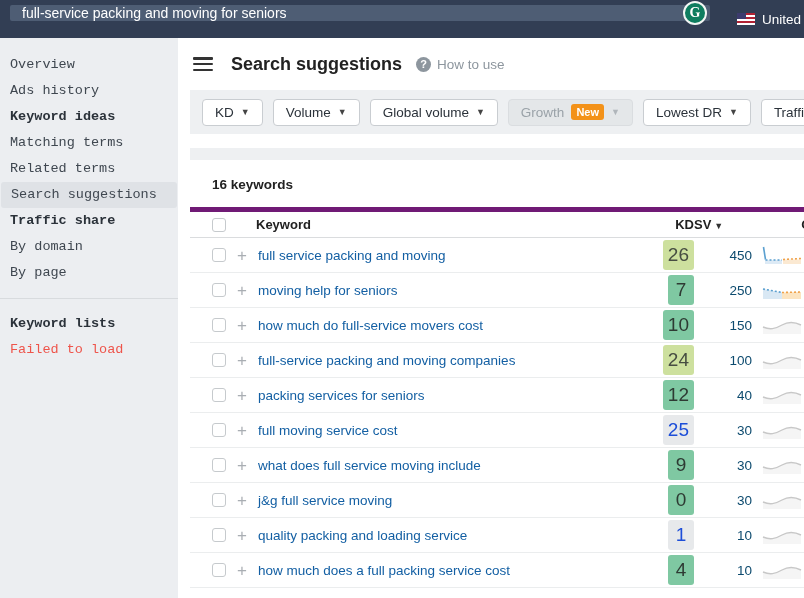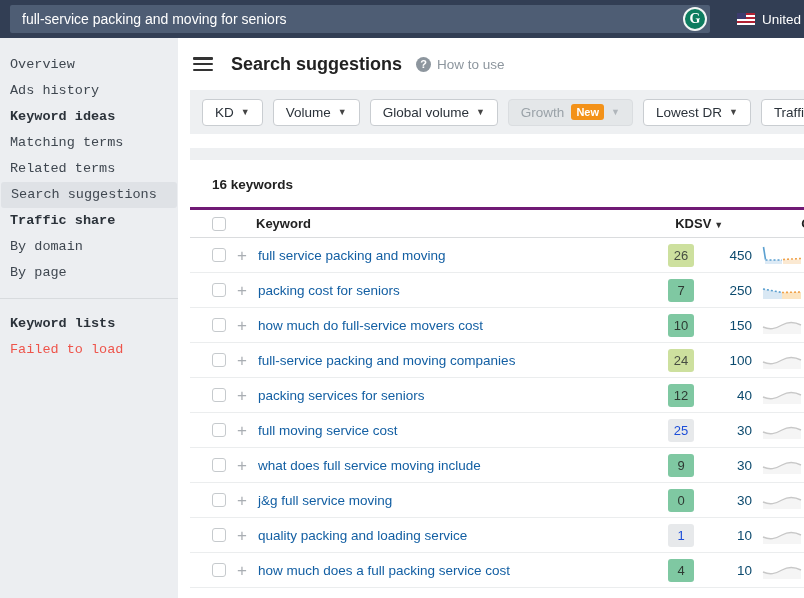--- a/index.html
+++ b/index.html
@@ -1,20 +1,20 @@
 <!DOCTYPE html>
 <html><head>
 <meta charset="utf-8">
 <style>
   * { margin:0; padding:0; box-sizing:border-box; }
   html,body { width:804px; height:598px; overflow:hidden; font-family:"Liberation Sans", sans-serif; background:#fff; }
 
   
   .topbar { position:absolute; left:0; top:0; width:804px; height:38px; background:#323e54; overflow:hidden; }
-  .search-box { position:absolute; left:10px; top:5px; width:700px; height:28px; background:#4e5d74; border-radius:2px; display:flex; align-items:center; }
+  .search-box { position:absolute; left:10px; top:5px; width:700px; height:16px; background:#4e5d74; border-radius:2px; display:flex; align-items:center; }
   .search-input { flex:1; background:transparent; border:none; outline:none; color:#fff; font-size:14px; padding:0 12px; font-family:"Liberation Sans", sans-serif; }
   .grammarly { width:24px; height:24px; border-radius:50%; background:#0e7d5f; border:2px solid #f2f6f4; color:#fff; font-size:14px; font-weight:bold; display:flex; align-items:center; justify-content:center; margin-right:3px; font-family:"Liberation Serif", serif; cursor:pointer; }
   .region { position:absolute; left:737px; top:0; height:38px; display:flex; align-items:center; gap:7px; color:#fff; font-size:13.5px; white-space:nowrap; }
   .flag { width:18px; height:12px; position:relative; background:repeating-linear-gradient(#b22234 0 2px, #fff 2px 4px); flex:0 0 auto; }
   .flag::after { content:""; position:absolute; left:0; top:0; width:9px; height:6px; background:#3c3b6e; }
 
   
   .sidebar { position:absolute; left:0; top:38px; width:178px; height:560px; background:#eceef1; padding-top:14px;font-family:Liberation Mono, monospace; }
   .side-item { height:26px; line-height:26px; padding-left:10px; font-size:13.5px; color:#3f4750; cursor:pointer; }
   .side-item.header { font-weight:bold; color:#2b323a; cursor:default; }
@@ -37,28 +37,28 @@
   .filter-btn .caret { font-size:9px; color:#444; }
   .filter-btn.disabled { background:#e4e7e9; border-color:#dadde0; color:#9aa2a8; }
   .filter-btn.disabled .caret { color:#b0b6bb; }
   .new-badge { background:#f39219; color:#fff; font-size:11px; font-weight:bold; border-radius:3px; padding:2px 5px; }
 
   
   .gray-band { margin-left:12px; margin-top:14px; height:12px; background:#eef0f2; }
   .table-wrap { margin-left:12px; }
   .count-label { font-size:13.5px; font-weight:bold; color:#222; padding:17px 16px 15px 22px; }
   .grid-row { display:grid; grid-template-columns:22px 16px 28px 1fr 40px 58px 52px; align-items:center; }
-  .thead { height:31px; border-top:3px solid #701a75; border-bottom:1px solid #dadcde; font-size:13px; font-weight:bold; color:#222; }
+  .thead { height:31px; border-top:5px solid #701a75; border-bottom:1px solid #dadcde; font-size:13px; font-weight:bold; color:#222; }
   .trow { height:35px; border-bottom:1px solid #ebedee; font-size:13.5px; }
   .cb { width:14px; height:14px; border:1px solid #c6cacd; border-radius:3px; background:#fff; grid-column:2; cursor:pointer; }
   .plus { grid-column:3; text-align:center; color:#a9aeb3; font-size:17px; font-weight:400; cursor:pointer; line-height:1; }
   .kw-cell { grid-column:4; padding-left:2px; }
   .kw-link { color:#135fa3; text-decoration:none; cursor:pointer; }
   .kd-cell { grid-column:5; text-align:right; }
-  .kd-badge { display:inline-block; min-width:26px; text-align:center; padding:4px 5px; border-radius:3px; font-size:13px; }
+  .kd-badge { display:inline-block; min-width:26px; text-align:center; padding:4px 5px; border-radius:3px; font-size:19px; }
   .kd-green { background:#7fc8a2; color:#2e3a33; }
   .kd-lime  { background:#cde09e; color:#474d42; }
   .kd-gray  { background:#e7e9eb; color:#1d4ed8; }
   .sv-cell { grid-column:6; text-align:right; color:#0c4a6e; }
   .sv-caret { font-size:9px; color:#333; margin-left:3px; }
   .trend-cell { grid-column:7; padding-left:10px; }
   .trend-cell svg { display:block; }
   .col-kw { grid-column:4; }
   .col-kd { grid-column:5; text-align:right; }
   .col-sv { grid-column:6; text-align:left; }
@@ -167,21 +167,21 @@
           <path d="M1.5 1 L3.5 13.5" stroke="#5ba0d0" stroke-width="1.6" fill="none"></path>
           <path d="M3.5 14 L20 14" stroke="#5ba0d0" stroke-width="1.6" stroke-dasharray="2 2" fill="none"></path>
           <path d="M21 13.5 L39 12.5" stroke="#f0a24b" stroke-width="1.6" stroke-dasharray="2 2" fill="none"></path>
         </svg>
 
       </span>
     </div>
         <div class="grid-row trow">
       <span class="cb"></span>
       <span class="plus">+</span>
-      <span class="kw-cell"><a class="kw-link">packing cost for seniors</a></span>
+      <span class="kw-cell"><a class="kw-link">moving help for seniors</a></span>
       <span class="kd-cell"><span class="kd-badge kd-green">7</span></span>
       <span class="sv-cell">250</span>
       <span class="trend-cell">
 
         <svg width="40" height="18" viewBox="0 0 40 18" style="display: block;">
           <path d="M1 8 L20 11.5 L20 18 L1 18 Z" fill="#d9e8f4"></path>
           <path d="M20 11.5 L39 11 L39 18 L20 18 Z" fill="#fce4c0"></path>
           <path d="M1 8 L20 11.5" stroke="#5ba0d0" stroke-width="1.6" stroke-dasharray="2 2" fill="none"></path>
           <path d="M20 11.5 L39 11" stroke="#f0a24b" stroke-width="1.6" stroke-dasharray="2 2" fill="none"></path>
         </svg>

